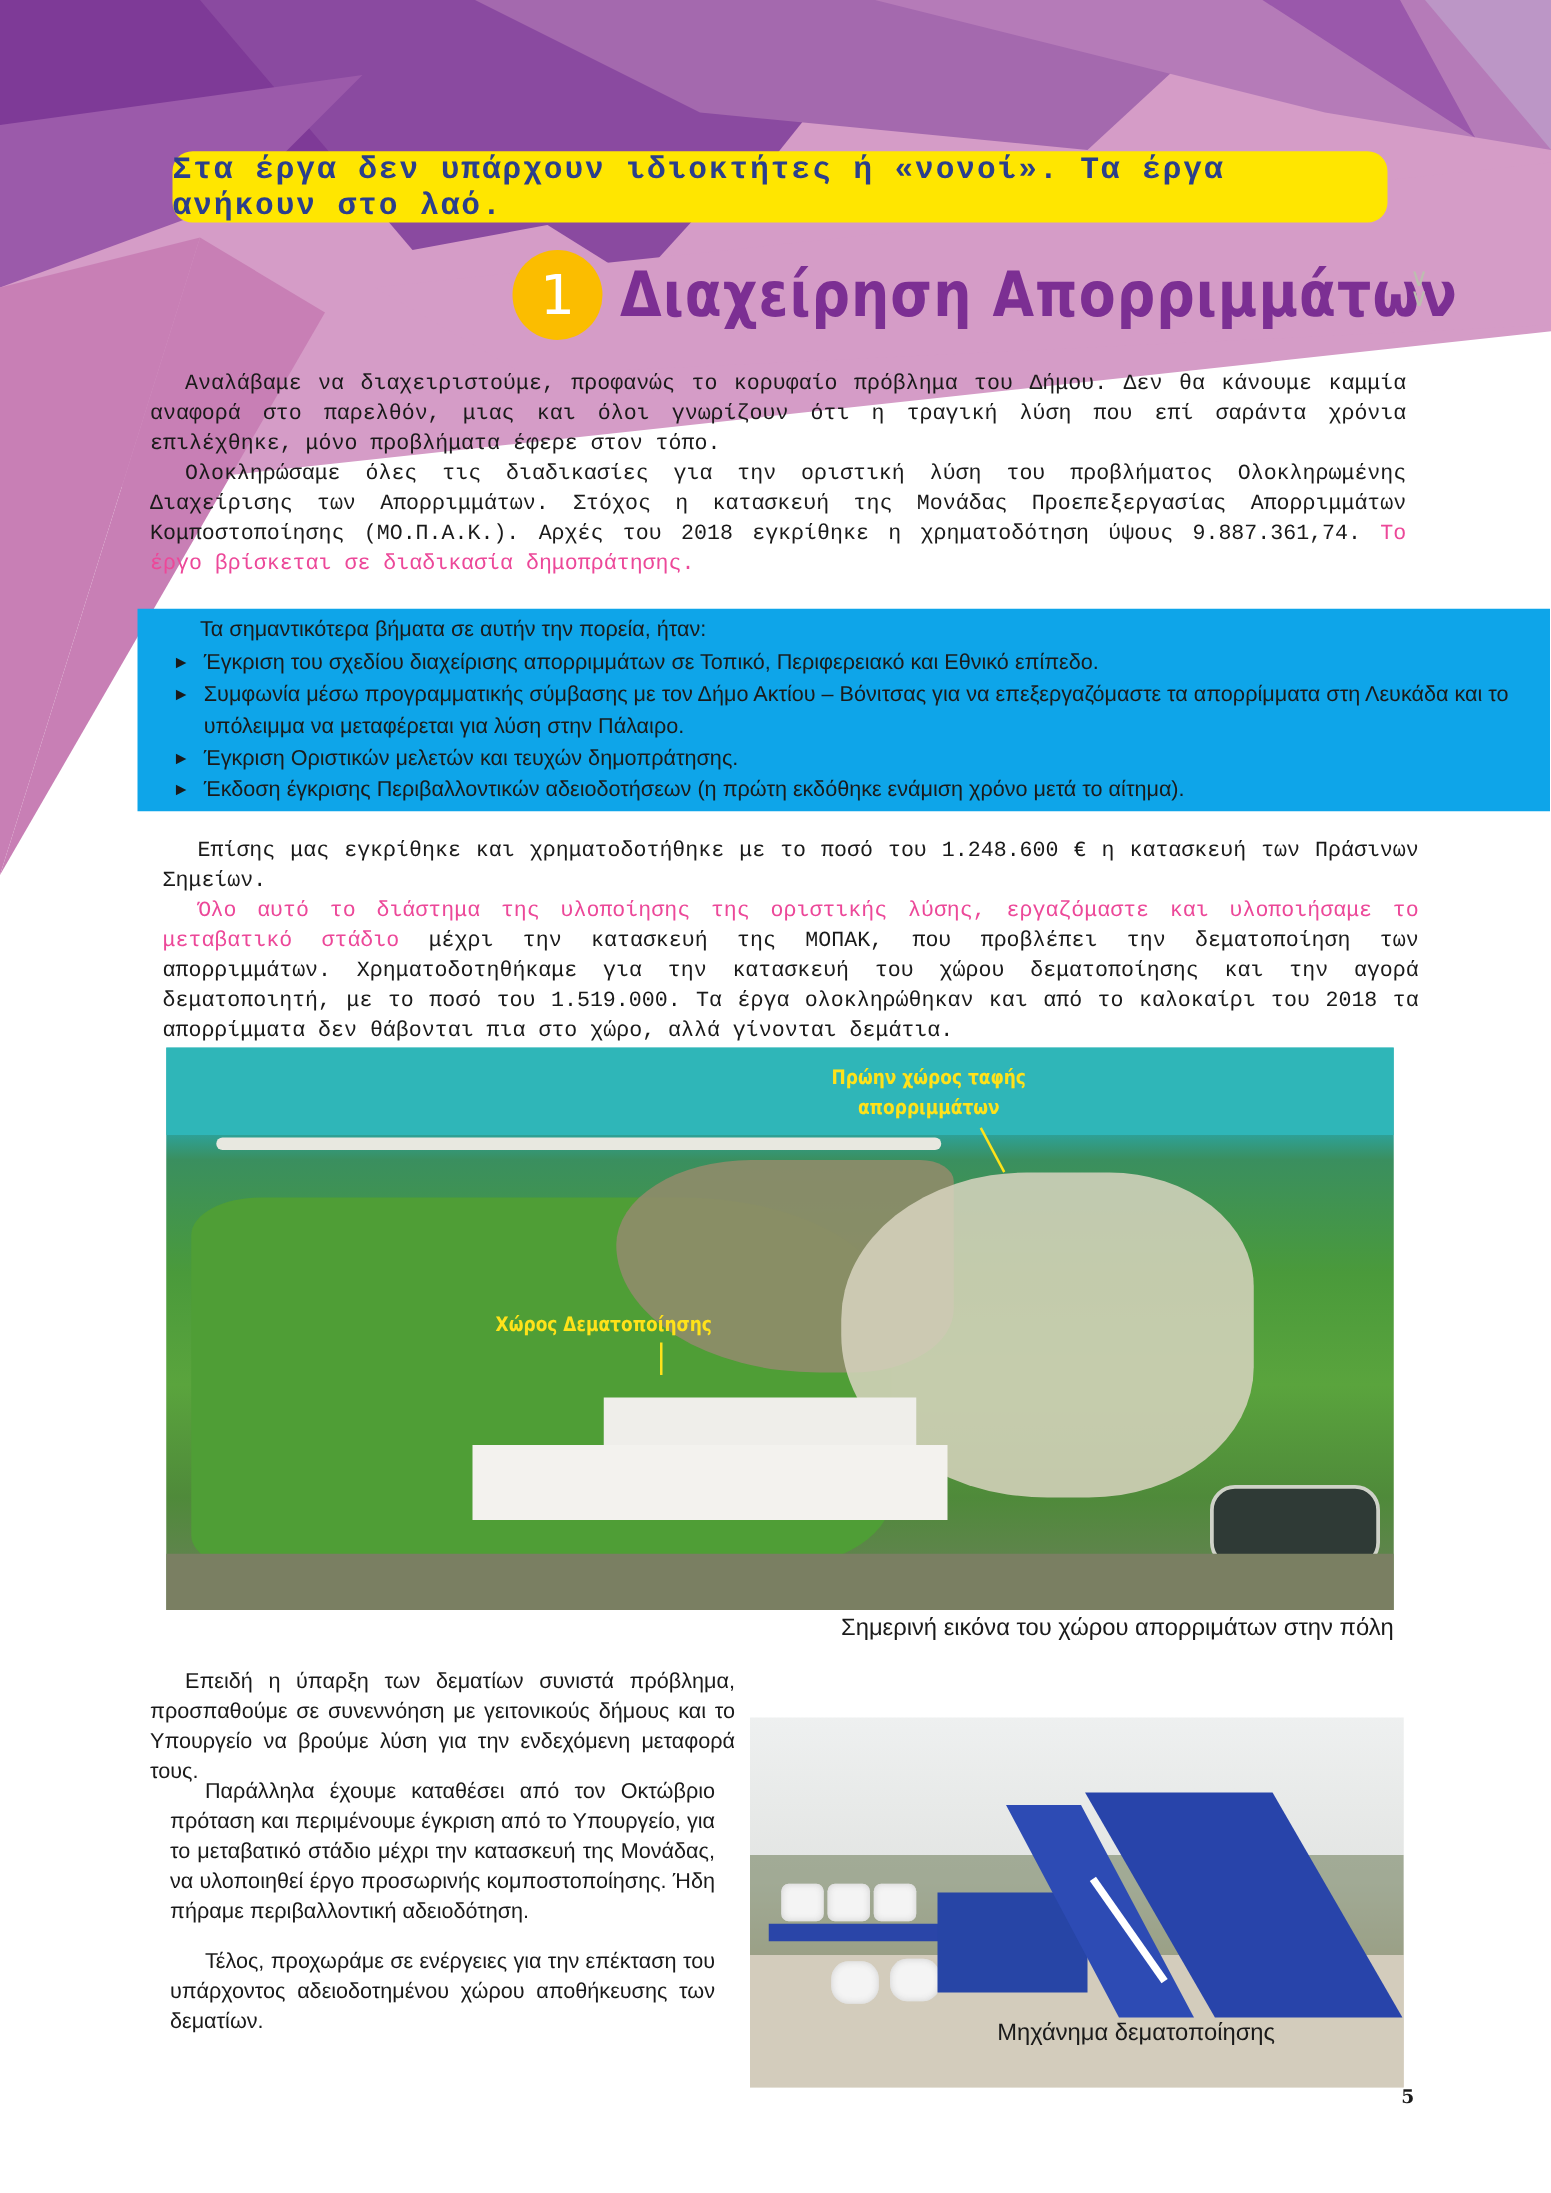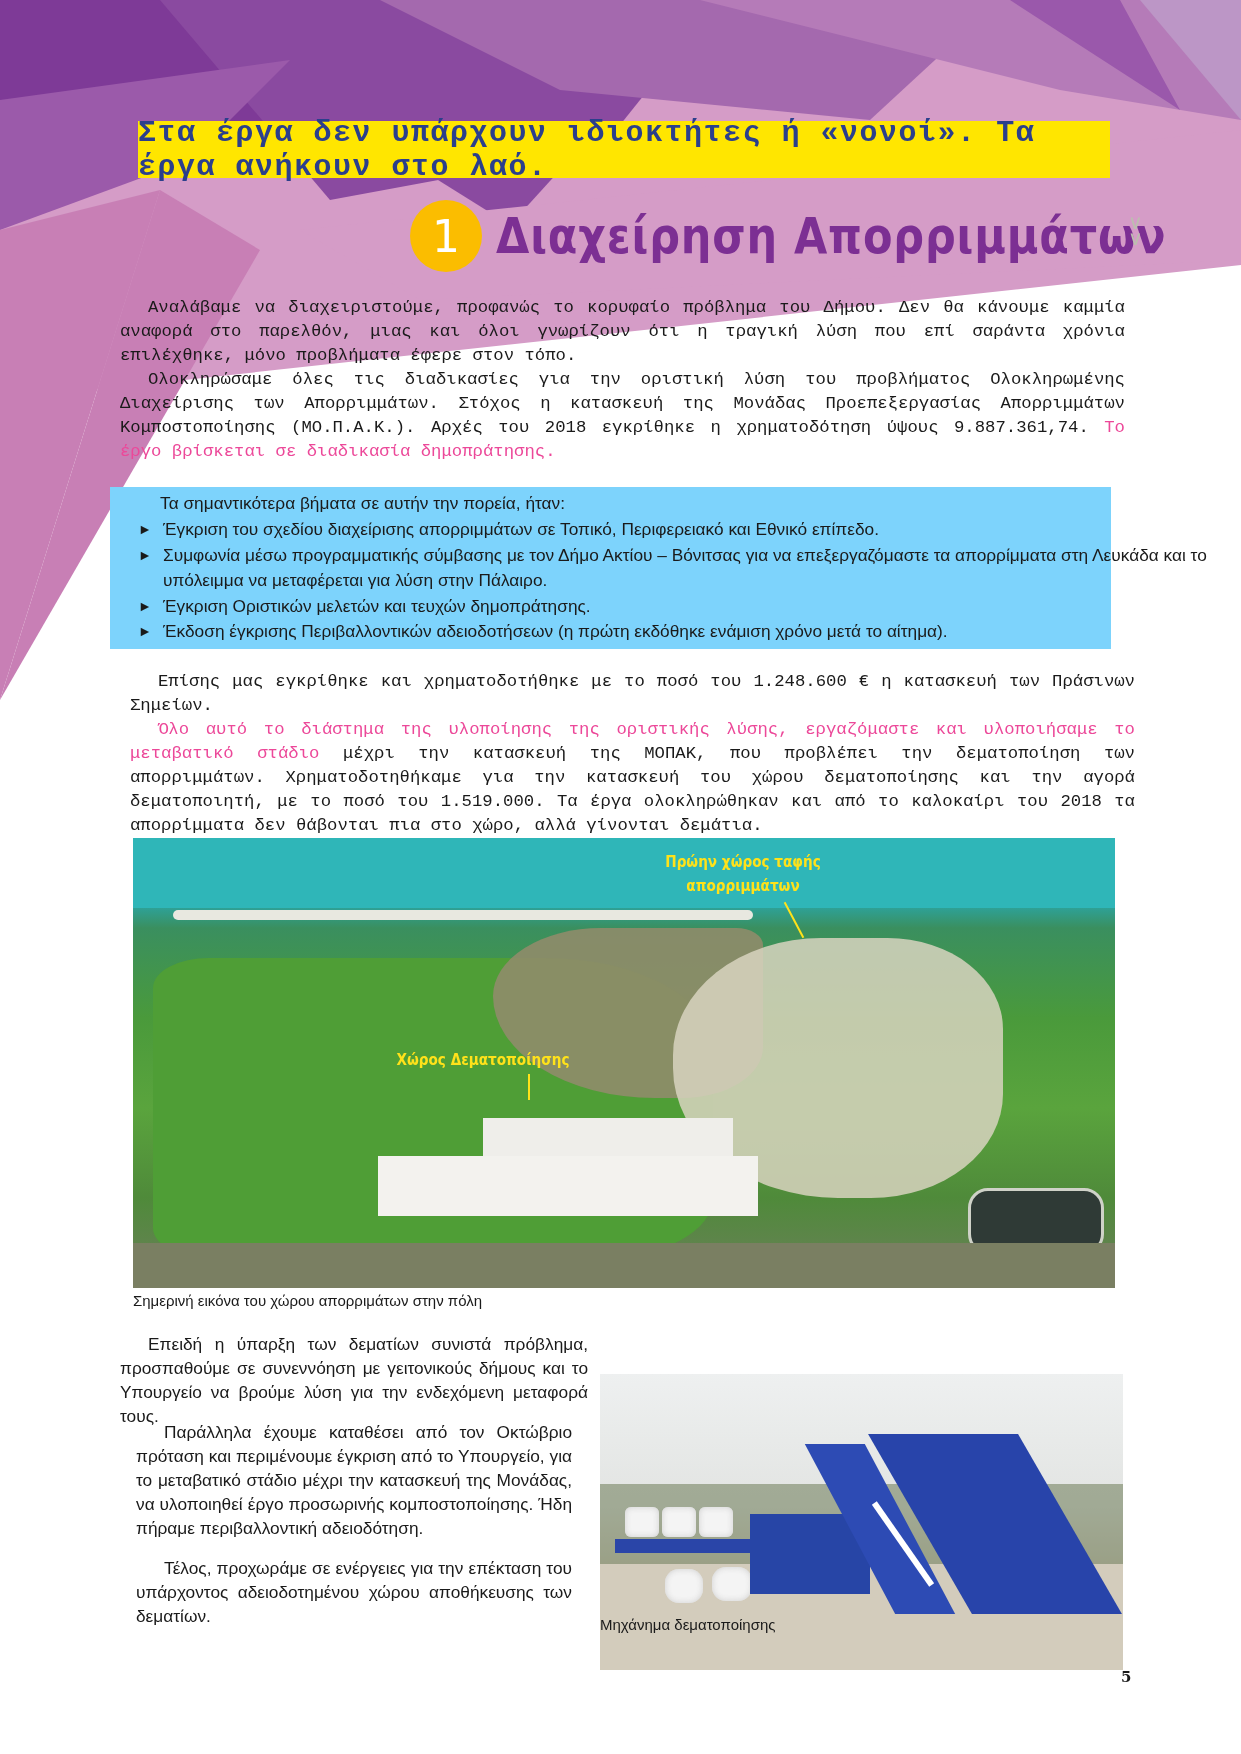--- a/index.html
+++ b/index.html
@@ -9,22 +9,22 @@
     font-family: "Liberation Sans", sans-serif;
     color: #1a1a1a;
   }
   .bg { position: absolute; left: 0; top: 0; width: 1241px; height: 700px; z-index: 0; }
   .content { position: absolute; left: 0; top: 0; width: 1241px; height: 1754px; z-index: 1; }
 
   .slogan {
     position: absolute; left: 138px; top: 121px; width: 972px; height: 57px;
     background: #ffe600;
     display: flex; align-items: center; justify-content: center;
-    font-family: "Liberation Mono", monospace; font-size: 30px; font-weight: bold;
-    color: #2b3f8c; letter-spacing: 1.5px;
+    font-family: "Liberation Mono", monospace; font-size: 25px; font-weight: bold;
+    color: #2b3f8c; letter-spacing: 1.5px; border-radius: 16px;
   }
 
   .title-row {
     position: absolute; left: 410px; top: 196px; height: 80px;
     display: flex; align-items: center;
   }
   .num-circle {
     width: 72px; height: 72px; border-radius: 50%;
     background: #fbbd00; color: #ffffff;
     font-family: "DejaVu Sans", sans-serif; font-size: 44px; font-weight: normal;
@@ -41,22 +41,22 @@
   }
 
   .para {
     position: absolute; left: 120px; width: 1005px;
     font-size: 17.3px; line-height: 24px; text-align: justify; font-family: Liberation Mono, monospace;
   }
   .para p { margin: 0; text-indent: 28px; }
   .hl { color: #ec4899; }
 
   .steps {
-    position: absolute; left: 110px; top: 487px; width: 1001px; height: 162px;
-    background: #7dd3fc;
+    position: absolute; left: 110px; top: 487px; width: 1130px; height: 162px;
+    background: #0ea5e9;
   }
   .steps .intro { position: absolute; left: 50px; top: 4px; font-size: 17.3px; line-height: 24px; }
   .steps ul { list-style: none; margin: 0; padding: 0; position: absolute; left: 28px; top: 30px; width: 1100px; }
   .steps li { font-size: 17.3px; line-height: 25.5px; padding-left: 25px; position: relative; }
   .steps li .arrow { position: absolute; left: 0; top: 0; font-size: 14px; }
   .steps li b { font-weight: normal; }
 
   .aerial {
     position: absolute; left: 133px; top: 838px; width: 982px; height: 450px; overflow: hidden;
     background: linear-gradient(180deg, #2eb3b8 0%, #2aa7a9 14%, #3a8f5f 20%, #4a9a3b 40%, #5aa43d 60%, #4f8a3a 80%, #6d7f5c 100%);
@@ -69,21 +69,21 @@
   .aerial .bldg1 { position: absolute; left: 350px; top: 280px; width: 250px; height: 38px; background: #efeeea; }
   .aerial .bldg2 { position: absolute; left: 245px; top: 318px; width: 380px; height: 60px; background: #f3f2ee; }
   .aerial .tanks { position: absolute; left: 835px; top: 350px; width: 130px; height: 60px; background: #2f3a36; border-radius: 20px; border: 3px solid #cfd2c8; }
   .aerial .road { position: absolute; left: 0; top: 405px; width: 100%; height: 45px; background: #7a7f62; }
   .aerial .label { position: absolute; color: #ffe21a; font-family: "DejaVu Sans", sans-serif; font-size: 16px; font-weight: bold; text-align: center; transform: scaleX(0.85); line-height: 24px; }
   .aerial .label.l1 { left: 490px; top: 12px; width: 240px; }
   .aerial .label.l2 { left: 230px; top: 210px; width: 240px; }
   .aerial .arrow1 { position: absolute; left: 660px; top: 62px; width: 2px; height: 40px; background: #ffe21a; transform: rotate(-28deg); }
   .aerial .arrow2 { position: absolute; left: 395px; top: 236px; width: 2px; height: 26px; background: #ffe21a; }
 
-  .cap { position: absolute; font-size: 15px; text-align: left; color: #1a1a1a; }
+  .cap { position: absolute; font-size: 19px; text-align: right; color: #1a1a1a; }
   .cap1 { left: 133px; top: 1292px; width: 982px; }
   .cap2 { left: 600px; top: 1616px; width: 420px; }
 
   .bottom-left {
     position: absolute; left: 120px; top: 1360px; width: 468px;
     font-size: 17.3px; line-height: 24px; text-align: justify;
   }
   .bottom-left p { margin: 16px; text-indent: 28px; }
   .bottom-top {
     position: absolute; left: 120px; top: 1332px; width: 1005px;

